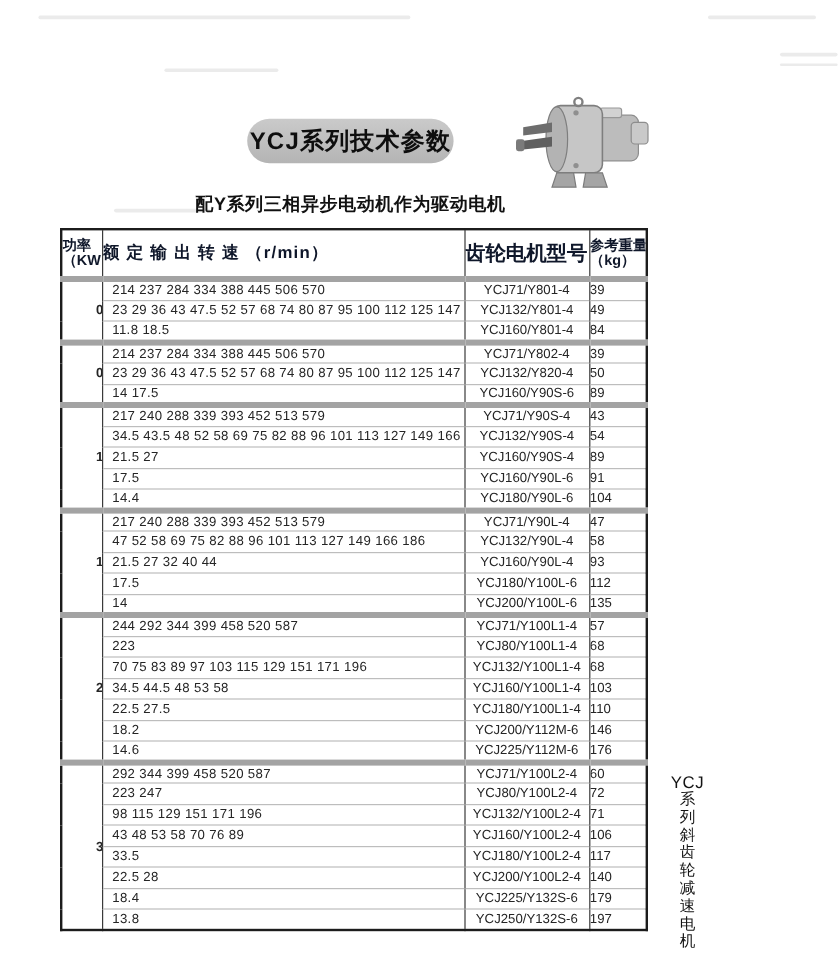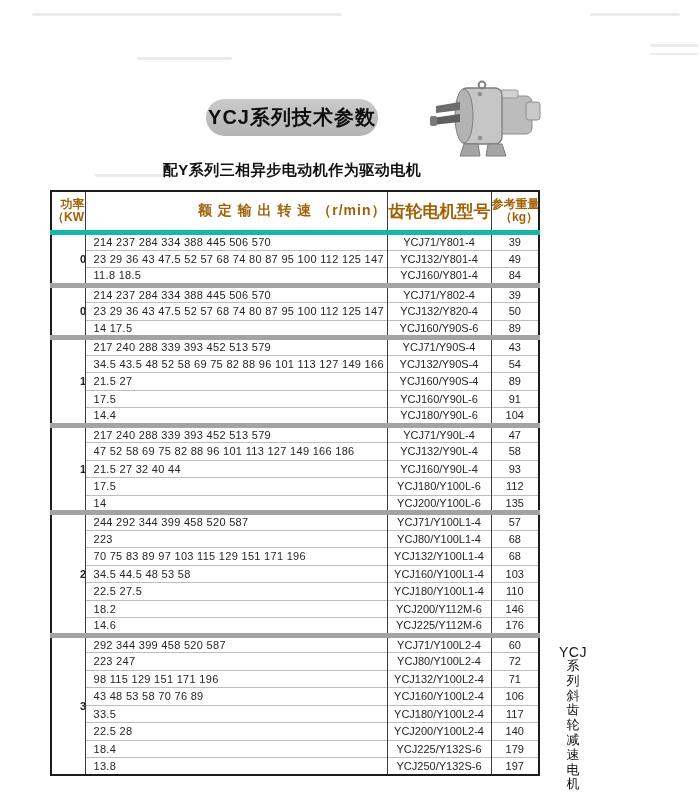--- a/index.html
+++ b/index.html
@@ -34,34 +34,34 @@
   }
   .spec-table col.c-power{width:34px;}
   .spec-table col.c-speed{width:302px;}
   .spec-table col.c-model{width:104px;}
   .spec-table col.c-weight{width:48px;}
   .spec-table th,.spec-table td{
     border-left:1px solid #3a3a3a;padding:0;vertical-align:middle;
     overflow:hidden;white-space:nowrap;
   }
   .spec-table thead th{
-    height:38px;border-bottom:5px solid #14b8a6;text-align:right;
-    font-weight:bold;color:#a16207;
+    height:38px;border-bottom:1px solid #14b8a6;text-align:left;
+    font-weight:bold;color:#0f172a;
   }
   .th-small{font-size:12px;line-height:13px;font-weight:bold;}
   .th-speed{font-size:14px;letter-spacing:1px;}
   .th-model{font-size:17px;}
   .spec-table tbody tr{height:17.5px;}
   .spec-table tbody td{font-size:11px;color:#252525;}
   td.col-power{
     text-align:center;font-weight:bold;font-size:12px;color:#161616;padding-left:28px;
   }
   td.col-speed{text-align:left;padding-left:8px;letter-spacing:.3px;}
   td.col-model{text-align:center;font-size:11.5px;}
-  td.col-weight{text-align:center;}
+  td.col-weight{}
   tr.group-first td{border-top:5px solid #a3a3a3;}
   tr.group-inner td{border-top:1px solid #bdbdbd;}
 
   
   .side-label{
     position:absolute;left:559px;top:645px;width:28px;text-align:center;
     color:#141414;
   }
   .side-label .latin{font-size:14px;line-height:14px;letter-spacing:.5px;}
   .side-label .vchar{font-size:13px;line-height:14.8px;}

